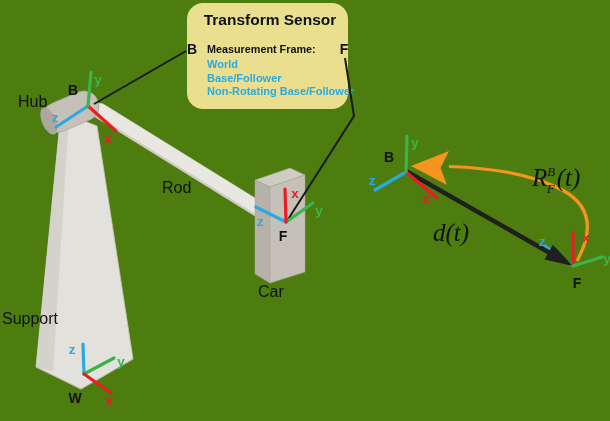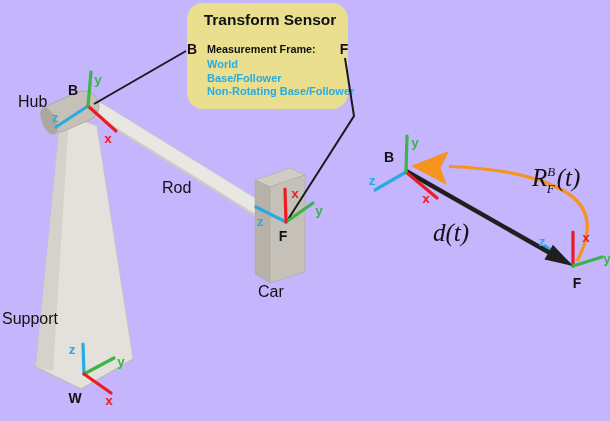--- a/index.html
+++ b/index.html
@@ -1,16 +1,16 @@
 <!DOCTYPE html>
 <html><head>
 <meta charset="utf-8">
 <style>
   html,body{margin:0;padding:0;background:#fff;}
-  .stage{position:relative;width:610px;height:421px;background:#c4b5fd;overflow:hidden;
+  .stage{position:relative;width:610px;height:421px;background:#4d7c0f;overflow:hidden;
          font-family:"Liberation Sans",sans-serif;}
   svg{position:absolute;left:0;top:0;}
   text{fill:#111;}
   .t-title{font-size:15.5px;font-weight:600;}
   .t-sub{font-size:10.8px;font-weight:600;}
   .t-opt{font-size:11px;font-weight:600;fill:#29ABE2;}
   .t-part{font-size:16px;font-weight:400;}
   .t-frame{font-size:14px;font-weight:600;}
   .t-axis{font-size:13.5px;font-weight:600;}
   .ax-x{fill:#ED1C24;}

